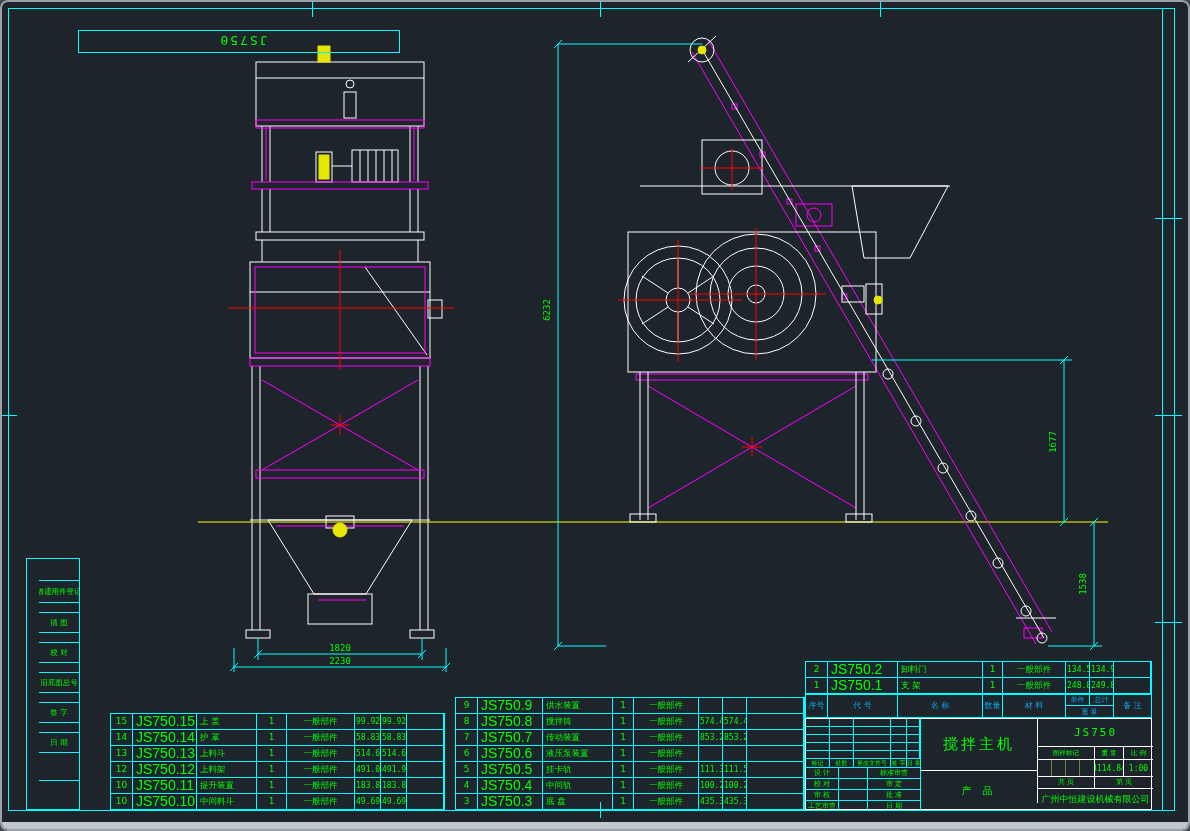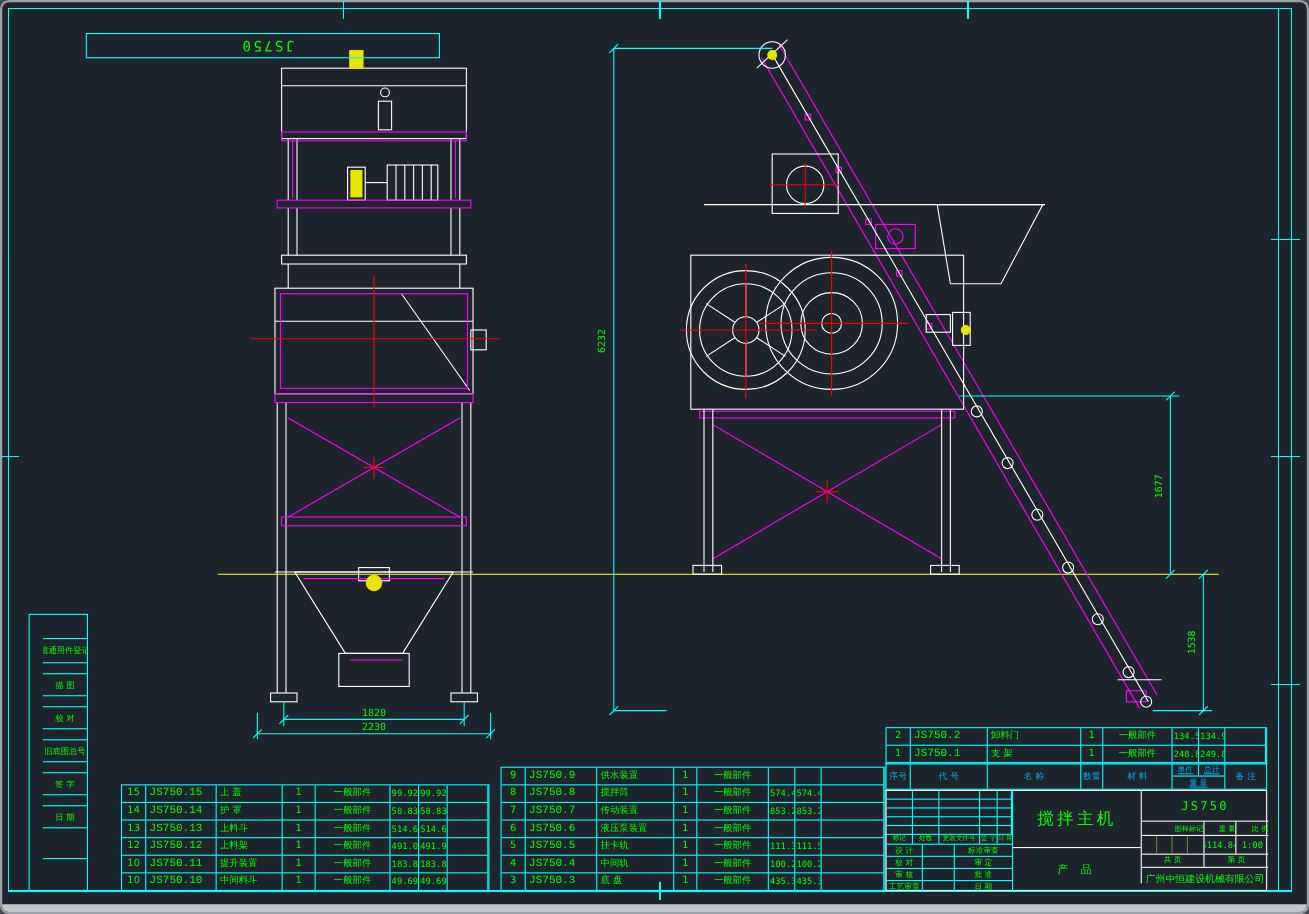--- a/index.html
+++ b/index.html
@@ -18,30 +18,30 @@
   .scell{border-bottom:1px solid #00ffff;color:#00ff00;font-size:7.5px;text-align:center;
          overflow:hidden;line-height:1.2;display:flex;align-items:center;justify-content:center;white-space:nowrap;}
   
   .bom{position:absolute;display:grid;grid-auto-rows:16px;border:1px solid #00ffff;z-index:2;color:#00ff00;}
   .bom-left{left:110px;top:713px;width:335px;grid-template-columns:22px 64px 60px 30px 68px 26px 26px 1fr;}
   .bom-middle{left:455px;top:697px;width:350px;grid-template-columns:22px 65px 70px 21px 65px 24px 24px 1fr;}
   .bom-right{left:805px;top:661px;width:347px;grid-template-columns:22px 70px 85px 20px 63px 24px 24px 1fr;}
   .bc{border-right:1px solid #00ffff;border-bottom:1px solid #00ffff;height:100%;line-height:15px;
       white-space:nowrap;overflow:hidden;font-size:9px;}
   .bc.seq,.bc.qty,.bc.material{text-align:center;}
-  .bc.code{padding-left:3px;font-family:Liberation Mono, monospace;font-size:10px;}
+  .bc.code{padding-left:3px;font-family:Liberation Sans, sans-serif;font-size:14px;}
   .bc.name{padding-left:3px;font-size:8.5px;}
   .bc.material{font-size:8.5px;}
   .bc.unit,.bc.total{font-family:"DejaVu Sans Mono",monospace;font-size:8px;padding-left:1px;}
   
   .bom-header{position:absolute;left:805px;top:693px;width:347px;height:25px;border:1px solid #00ffff;
               display:grid;grid-template-columns:22px 70px 85px 20px 63px 48px 1fr;z-index:2;color:#0ea5e9;}
   .bh{border-right:1px solid #00ffff;display:flex;align-items:center;justify-content:center;
       font-size:8px;white-space:nowrap;overflow:hidden;}
-  .bh-weight{border-right:1px solid #00ffff;display:flex;flex-direction:column;font-size:7px;overflow:hidden;text-decoration:underline;}
+  .bh-weight{border-right:1px solid #00ffff;display:flex;flex-direction:column;font-size:7px;overflow:hidden;}
   .bh-weight .wtop{flex:0 0 12px;display:flex;border-bottom:1px solid #00ffff;}
   .bh-weight .wtop div{flex:1;display:flex;align-items:center;justify-content:center;border-right:1px solid #00ffff;}
   .bh-weight .wtop div:last-child{border-right:none;}
   .bh-weight .wbot{flex:1;display:flex;align-items:center;justify-content:center;}
   
   .tblock{position:absolute;left:805px;top:718px;width:347px;height:92px;border:1px solid #ffffff;z-index:2;color:#00ff00;}
   .rev-grid{position:absolute;left:0;top:0;width:115px;height:40px;display:grid;
             grid-template-columns:24px 24px 37px 16px 1fr;grid-auto-rows:8px;border-right:1px solid #00ffff;}
   .rc{border-right:1px solid #00ffff;border-bottom:1px solid #00ffff;}
   .rev-header{position:absolute;left:0;top:40px;width:115px;height:9px;display:grid;
@@ -52,21 +52,21 @@
   .sg{border-right:1px solid #00ffff;border-bottom:1px solid #00ffff;font-size:7px;line-height:10px;
       text-align:center;white-space:nowrap;overflow:hidden;}
   .ttl-center{position:absolute;left:115px;top:0;width:117px;height:84px;border-right:1px solid #ffffff;}
   .main-title{height:52px;border-bottom:1px solid #ffffff;display:flex;align-items:center;justify-content:center;
               font-size:15px;letter-spacing:3px;white-space:nowrap;}
   .product{height:39px;display:flex;align-items:center;justify-content:center;font-size:10px;letter-spacing:4px;}
   .tright{position:absolute;left:232px;top:0;width:115px;height:92px;}
   .dno{height:28px;border-bottom:1px solid #ffffff;display:flex;align-items:center;justify-content:center;
        font-size:11px;letter-spacing:2px;font-family:"DejaVu Sans Mono",monospace;}
   .stamp-h{height:13px;display:grid;grid-template-columns:57px 29px 1fr;border-bottom:1px solid #ffffff;}
-  .stamp-h div{border-right:1px solid #ffffff;font-size:6.5px;line-height:12px;text-align:right;white-space:nowrap;overflow:hidden;}
+  .stamp-h div{border-right:1px solid #ffffff;font-size:6.5px;line-height:12px;text-align:center;white-space:nowrap;overflow:hidden;}
   .stamp-h div:last-child{border-right:none;}
   .stamp-v{height:17px;display:grid;grid-template-columns:57px 29px 1fr;border-bottom:1px solid #ffffff;}
   .stamp-v>div{border-right:1px solid #ffffff;display:flex;align-items:center;justify-content:center;
                font-size:8px;font-family:"DejaVu Sans Mono",monospace;overflow:hidden;}
   .stamp-v>div:last-child{border-right:none;}
   .mini{display:grid;grid-template-columns:14px 14px 14px 1fr;width:100%;height:100%;}
   .mini div{border-right:1px solid #74813a;}
   .mini div:last-child{border-right:none;}
   .pages{height:12px;display:grid;grid-template-columns:57px 1fr;border-bottom:1px solid #ffffff;}
   .pages div{border-right:1px solid #ffffff;font-size:7px;line-height:11px;text-align:center;white-space:nowrap;overflow:hidden;}

